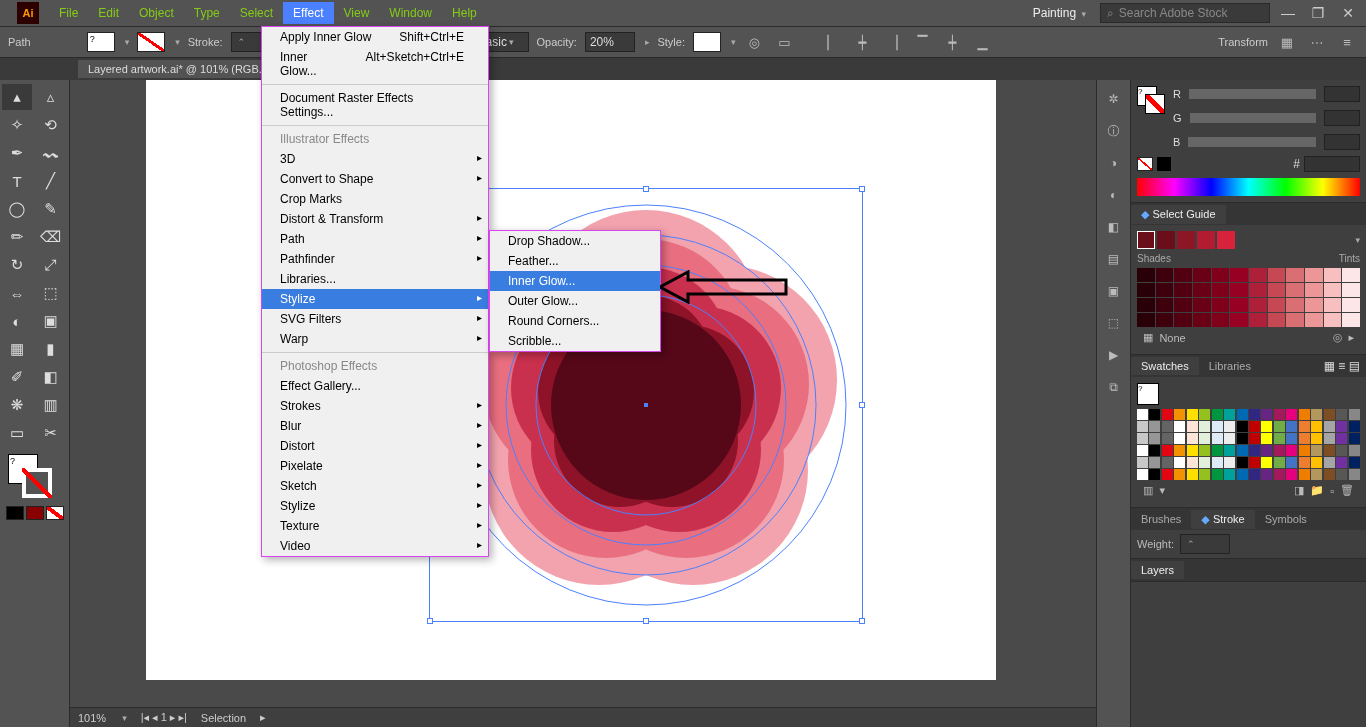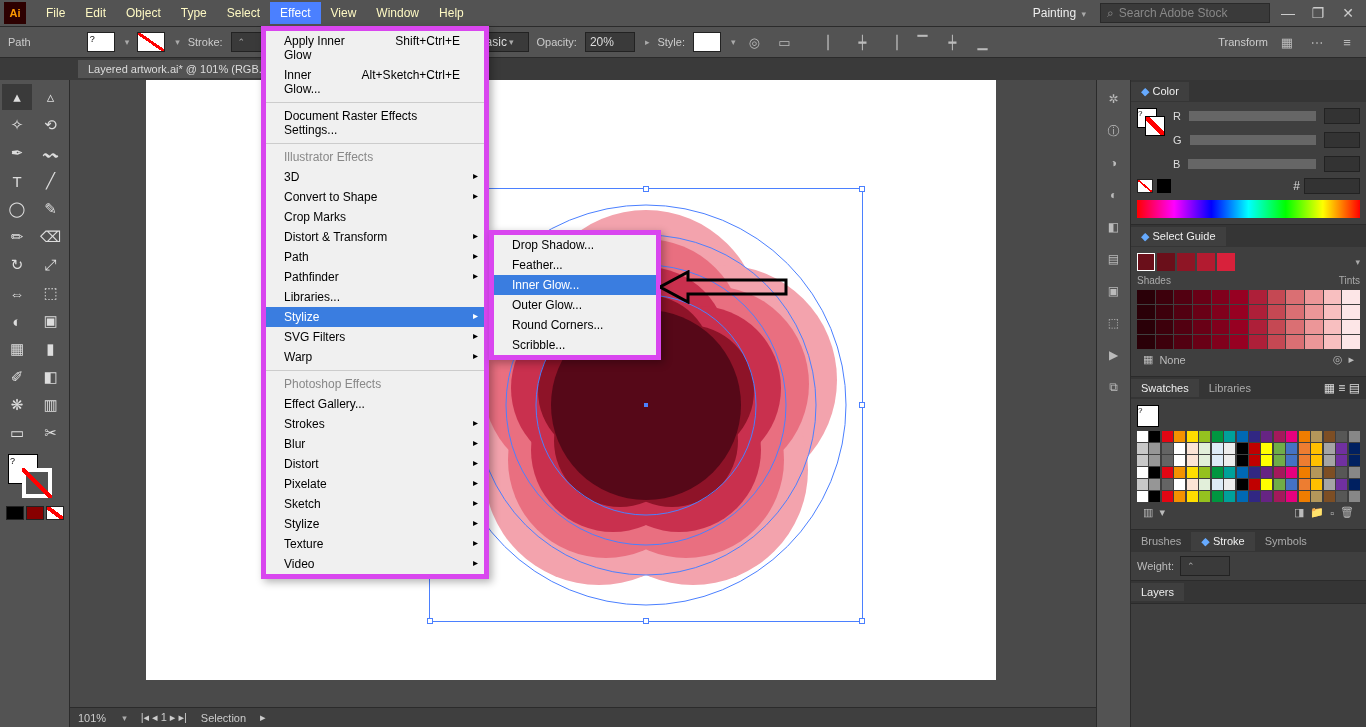--- a/index.html
+++ b/index.html
@@ -1,21 +1,21 @@
 <!DOCTYPE html>
 <html><head>
 <meta charset="utf-8">
 <style>
 * { margin: 0; padding: 0; box-sizing: border-box; font-family: "Segoe UI", Tahoma, sans-serif; user-select: none; }
 body { width: 1366px; height: 727px; background: #535353; overflow: hidden; position: relative; color: #ddd; font-size: 12px; }
 
 
-.menubar { height: 26px; background: #535353; display: flex; align-items: center; padding-left: 4px; text-align: center; }
+.menubar { height: 26px; background: #535353; display: flex; align-items: center; padding-left: 17px; text-align: center; }
 .ai-logo { width: 22px; height: 22px; background: #2d0000; color: #ff9a00; font-weight: bold; font-size: 11px; display: flex; align-items: center; justify-content: center; margin-right: 10px; }
-.menu-item { padding: 4px 10px; color: #fef9c3; cursor: default; }
+.menu-item { padding: 4px 10px; color: #84cc16; cursor: default; }
 .menu-item.open { background: #4b80ff; color: #fff; }
 .menubar-right { margin-left: auto; display: flex; align-items: center; gap: 6px; padding-right: 6px; }
 .workspace-dropdown { padding: 3px 8px; color: #eee; }
 .search-stock { background: #3a3a3a; border: 1px solid #2a2a2a; height: 20px; width: 170px; display: flex; align-items: center; padding: 0 6px; color: #888; gap: 5px; }
 .win-btn { width: 24px; height: 18px; display: flex; align-items: center; justify-content: center; color: #ccc; font-size: 14px; }
 
 
 .controlbar { height: 32px; background: #535353; border-top: 1px solid #2b2b2b; border-bottom: 1px solid #2b2b2b; display: flex; align-items: center; padding: 0 8px; gap: 8px; color: #ccc; }
 .ctrl-label { color: #ccc; font-size: 11px; }
 .ctrl-swatch { width: 28px; height: 20px; background: #fff; border: 1px solid #222; position: relative; }
@@ -45,21 +45,21 @@
 .mini-sw { width:18px; height:14px; border:1px solid #222; }
 
 
 .canvas-wrap { flex: 1; background: #4a4a4a; position: relative; }
 .artboard { position: absolute; left: 76px; top: 0; width: 850px; height: 600px; background: #fff; }
 .flower { position: absolute; left: 290px; top: 115px; width: 420px; height: 420px; }
 .selection-box { position:absolute; left:283px; top:108px; width:434px; height:434px; border:1px solid #4b80ff; }
 .sel-handle { position:absolute; width:6px; height:6px; background:#fff; border:1px solid #4b80ff; }
 
 
-.dropdown { position: absolute; background: #f0f0f0; border: 5px solid #d946ef; box-shadow: 3px 3px 8px rgba(0,0,0,.3); color: #000; z-index: 100; }
+.dropdown { position: absolute; background: #f0f0f0; border: 1px solid #d946ef; box-shadow: 3px 3px 8px rgba(0,0,0,.3); color: #000; z-index: 100; }
 .dd-item { padding: 3px 24px 3px 18px; font-size: 12px; display:flex; justify-content:space-between; gap:20px; position:relative; }
 .dd-item.highlight { background: #3a7de0; color: #fff; }
 .dd-item.has-sub::after { content:"▸"; position:absolute; right:6px; font-size:10px; }
 .dd-sep { height:1px; background:#ccc; margin:3px 0; }
 .dd-header { padding: 3px 18px; color:#888; font-size:12px; }
 
 
 .annotation-arrow { position: absolute; z-index: 200; }
 
 
@@ -272,23 +272,20 @@
     <div class="strip-icon">▤</div>
     <div class="strip-icon">▣</div>
     <div class="strip-icon">⬚</div>
     <div class="strip-icon">▶</div>
     <div class="strip-icon">⧉</div>
   </div>
 
   <div class="panels">
 
     <div class="panel">
-      <div class="panel-tabbar">
-          <div class="panel-tab active"><span style="color:#6af">◆</span> <span>Color</span></div>
-        </div>
       <div class="panel-body">
         <div style="display:flex;gap:6px">
           <div style="position:relative;width:30px;height:30px">
             <div style="position:absolute;width:20px;height:20px;background:#fff;border:1px solid #000;left:0;top:0;font-size:8px;color:#000">?</div>
             <div style="position:absolute;width:20px;height:20px;background:#fff;border:1px solid #000;left:8px;top:8px">
                 <div style="position:absolute;inset:0;background:linear-gradient(to top right,transparent 40%,red 40%,red 60%,transparent 60%)"></div>
               </div>
           </div>
           <div class="color-sliders" style="flex:1">
             <div class="slider-row">

